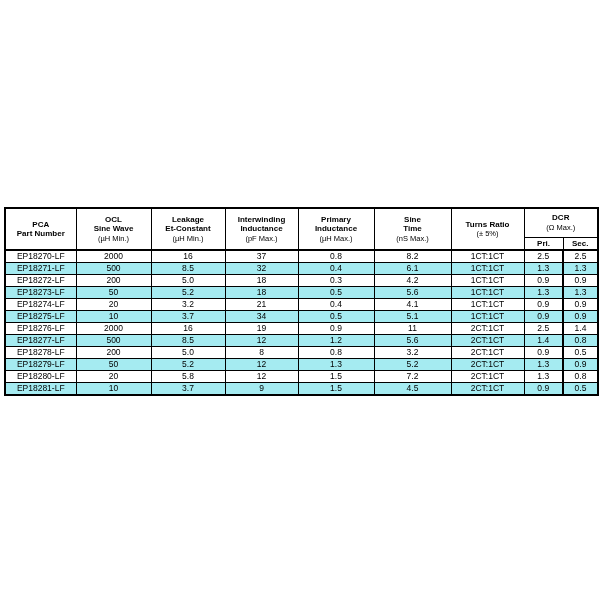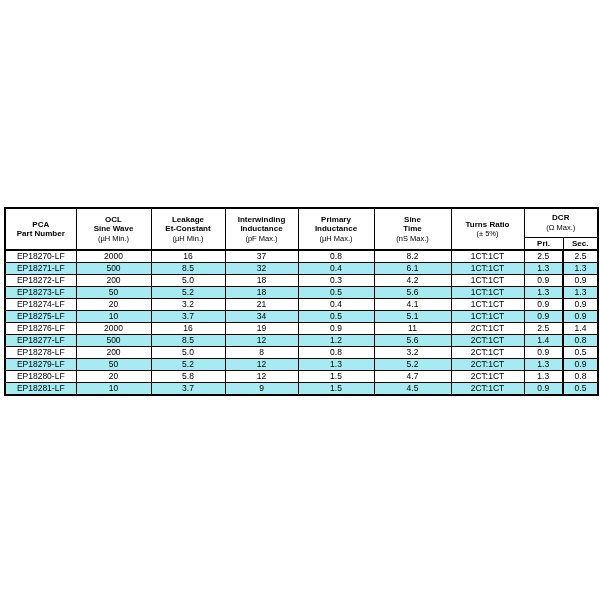--- a/index.html
+++ b/index.html
@@ -235,21 +235,21 @@
           <td>2CT:1CT</td>
           <td>1.3</td>
           <td>0.9</td>
         </tr>
         <tr>
           <td>EP18280-LF</td>
           <td>20</td>
           <td>5.8</td>
           <td>12</td>
           <td>1.5</td>
-          <td>4.7</td>
+          <td>7.2</td>
           <td>2CT:1CT</td>
           <td>1.3</td>
           <td>0.8</td>
         </tr>
         <tr>
           <td>EP18281-LF</td>
           <td>10</td>
           <td>3.7</td>
           <td>9</td>
           <td>1.5</td>

